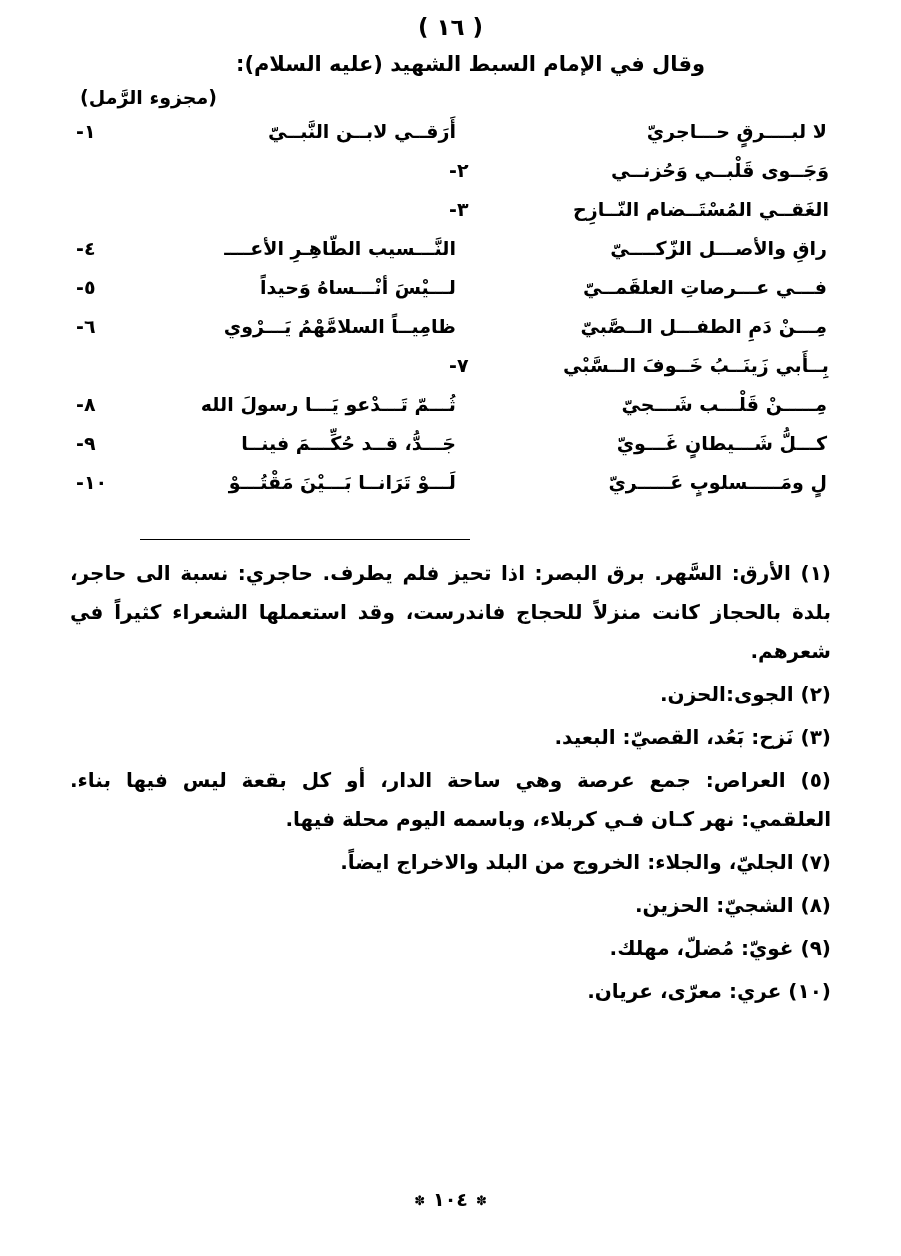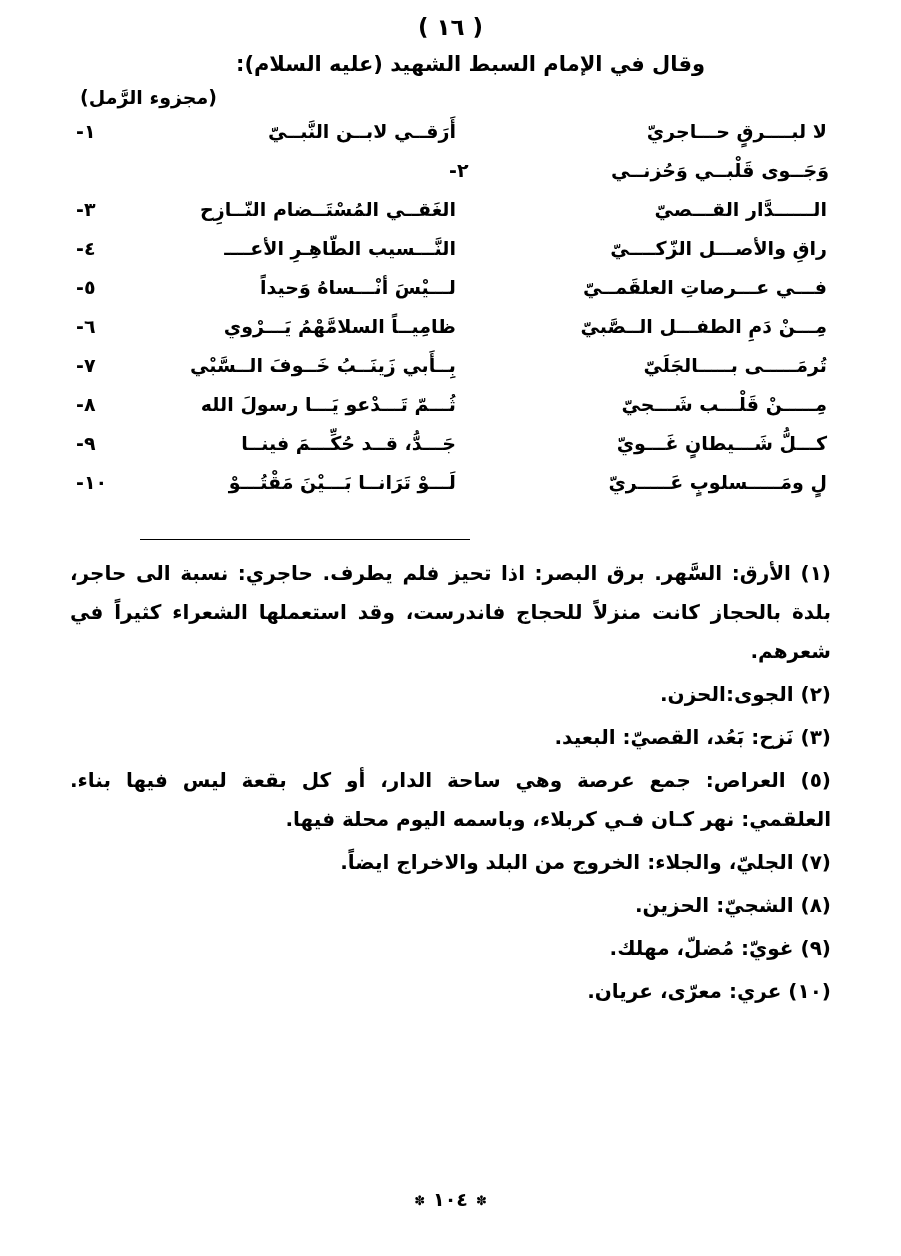--- a/index.html
+++ b/index.html
@@ -149,21 +149,20 @@
       <div class="v-sadr">أَرَقــي لابــن النَّبــيّ</div>
       <div class="v-num">١-</div>
     </div>
 
     <div class="verse">
       <div class="v-sadr">وَجَــوى قَلْبــي وَحُزنــي</div>
       <div class="v-num">٢-</div>
     </div>
 
     <div class="verse">
-      <div class="v-ajuz">الــــــدَّار القـــصيّ</div>
       <div class="v-sadr">الغَقــي المُسْتَــضام النّــازِح</div>
       <div class="v-num">٣-</div>
     </div>
 
     <div class="verse">
       <div class="v-ajuz">راقِ والأصـــل الزّكــــيّ</div>
       <div class="v-sadr">النَّـــسيب الطّاهِـرِ الأعــــ</div>
       <div class="v-num">٤-</div>
     </div>
 
@@ -173,21 +172,20 @@
       <div class="v-num">٥-</div>
     </div>
 
     <div class="verse">
       <div class="v-ajuz">مِـــنْ دَمِ الطفـــل الــصَّبيّ</div>
       <div class="v-sadr">ظامِيــاً السلامَّهْمُ يَـــرْوي</div>
       <div class="v-num">٦-</div>
     </div>
 
     <div class="verse">
-      <div class="v-ajuz">تُرمَـــــى بـــــالجَلَيّ</div>
       <div class="v-sadr">بِــأَبي زَينَــبُ خَــوفَ الــسَّبْي</div>
       <div class="v-num">٧-</div>
     </div>
 
     <div class="verse">
       <div class="v-ajuz">مِـــــنْ قَلْـــب شَـــجيّ</div>
       <div class="v-sadr">ثُـــمّ تَـــدْعو يَـــا رسولَ الله</div>
       <div class="v-num">٨-</div>
     </div>
 

